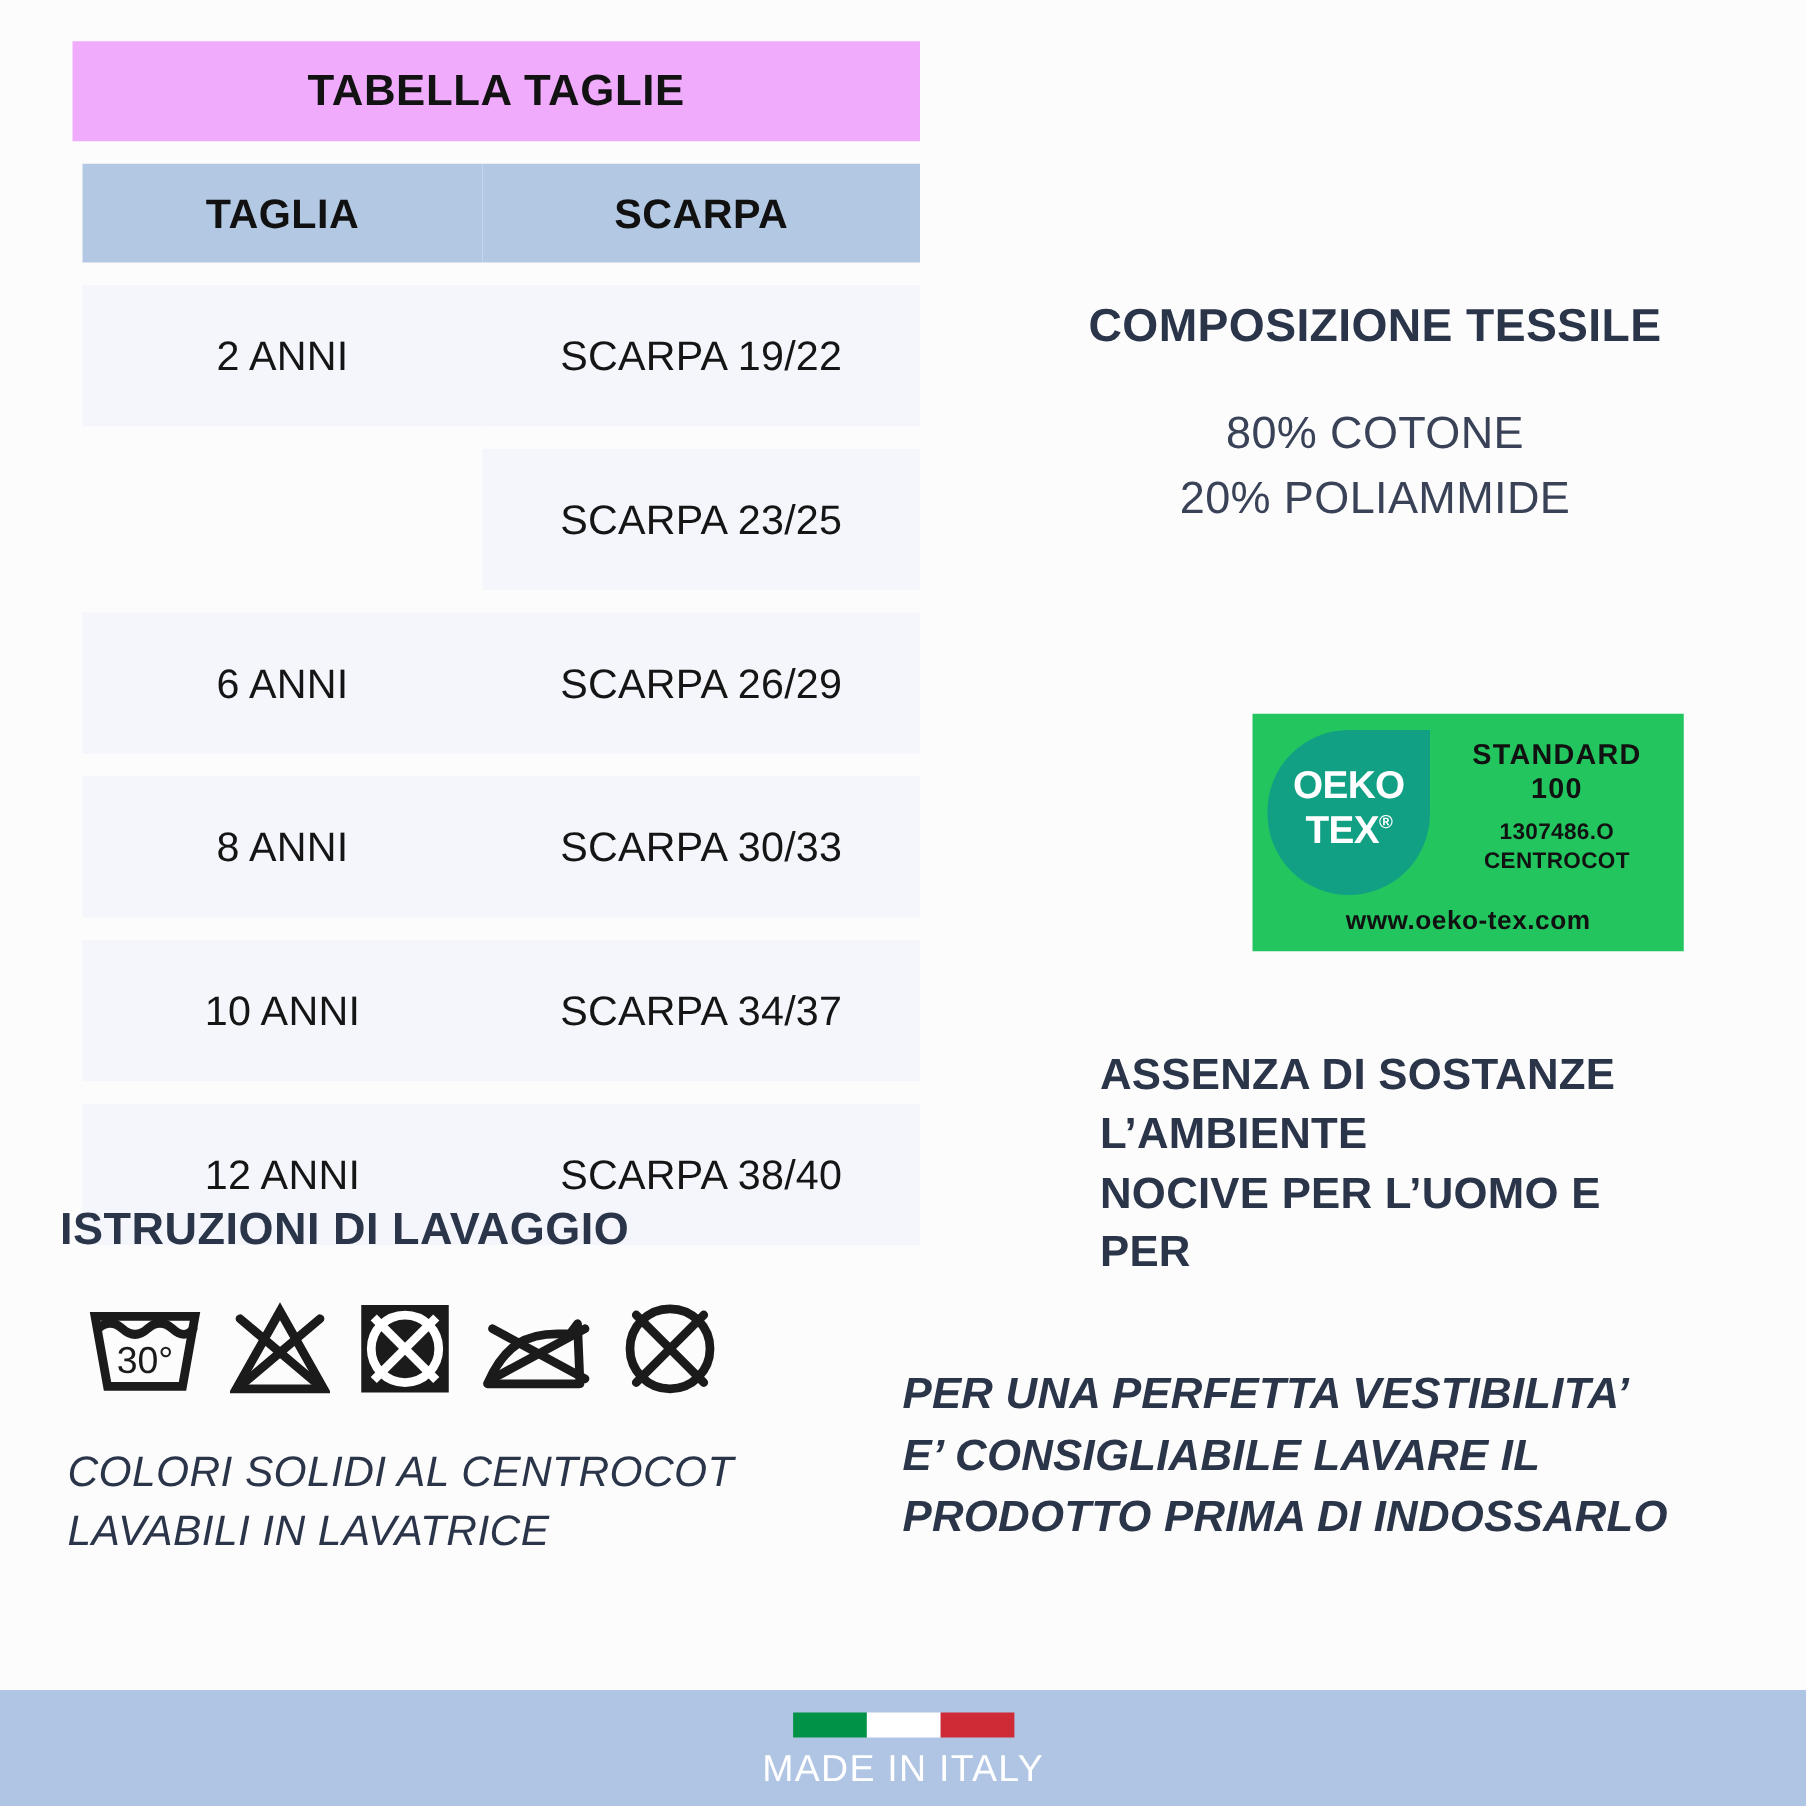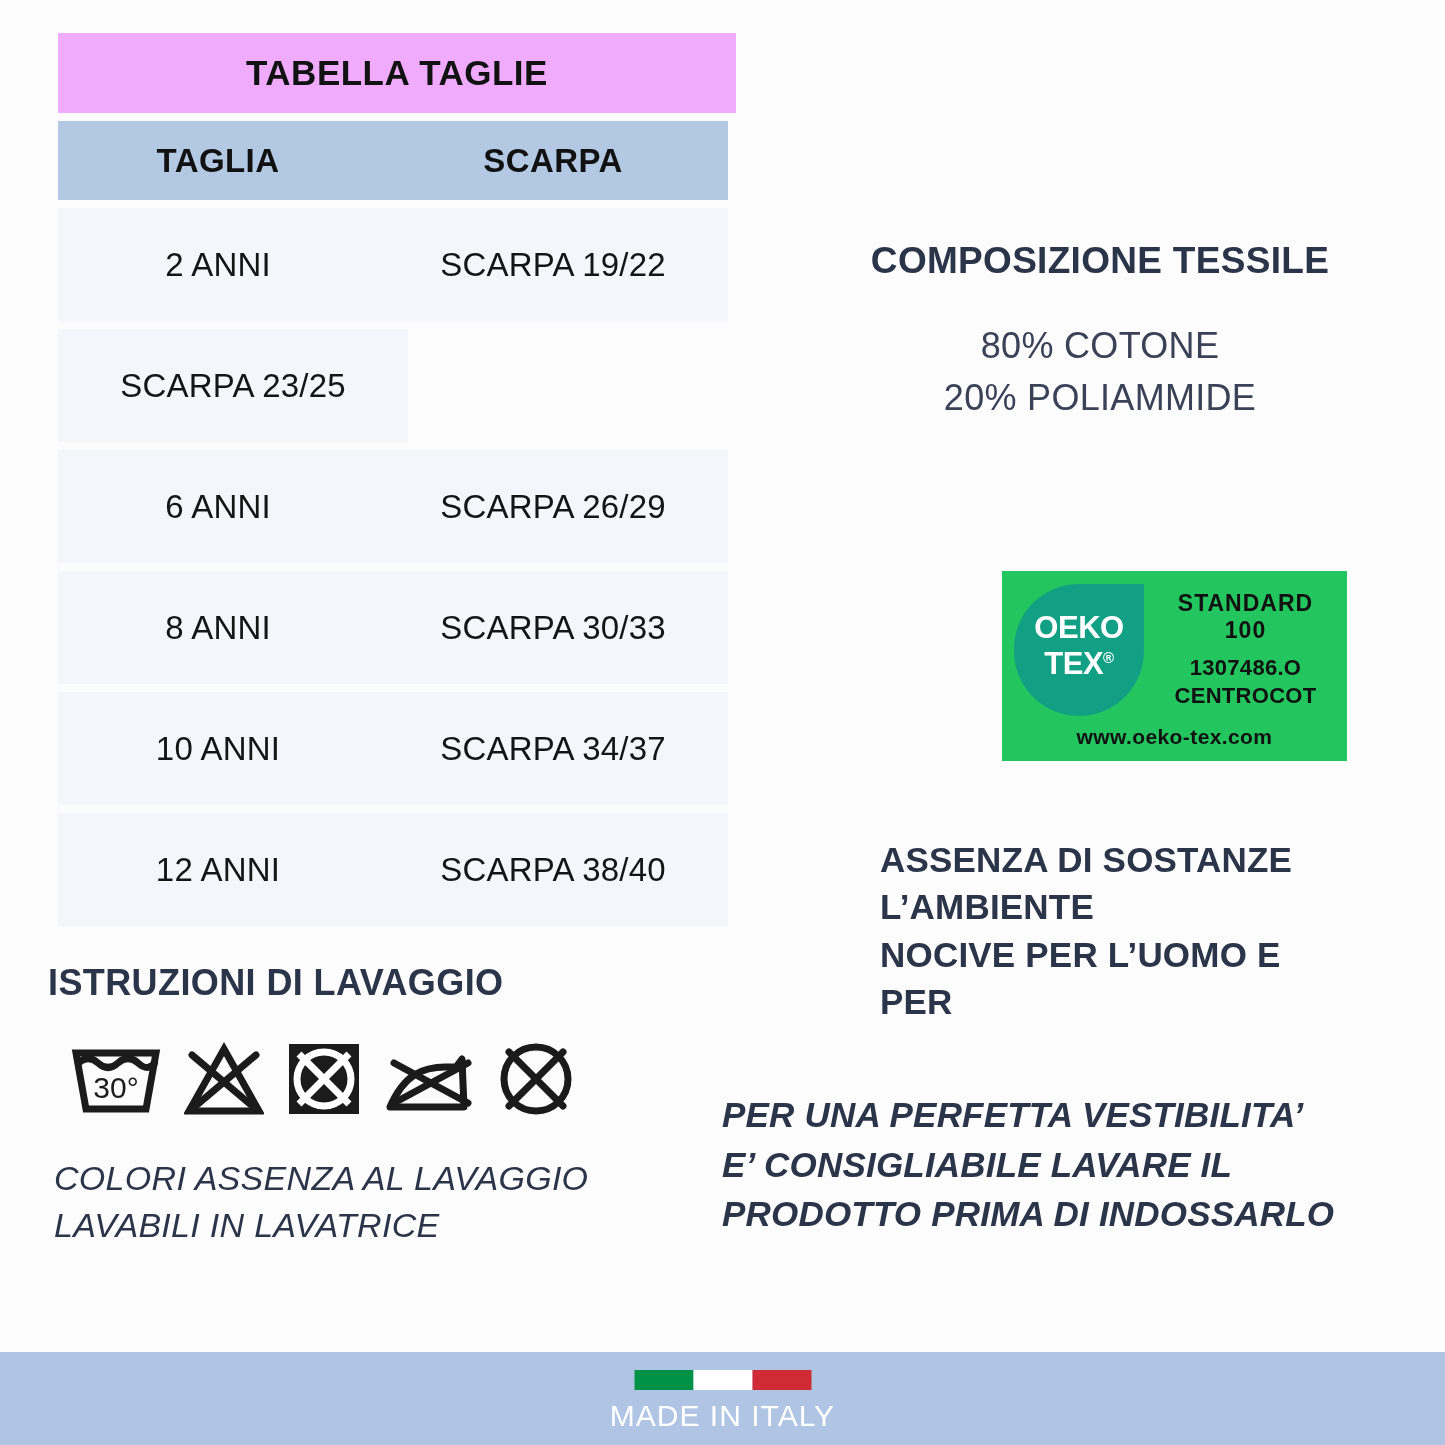--- a/index.html
+++ b/index.html
@@ -36,21 +36,22 @@
     line-height: 80px;
     text-align: center;
     font-size: 35px;
     font-weight: bold;
     letter-spacing: 0.5px;
     color: #121212;
   }
   .table-row {
     display: flex;
     gap: 0;
-    margin-top: 8px;
+    margin-top: 18px;
+    justify-content: flex-end;
   }
   .table-row.head .cell {
     background: #b3c8e3;
     height: 79px;
     line-height: 79px;
     font-weight: bold;
     font-size: 33px;
     color: #111111;
     letter-spacing: 0.4px;
   }
@@ -166,21 +167,21 @@
     color: #111111;
   }
   .oeko-std {
     font-size: 23px;
     font-weight: bold;
     line-height: 1.18;
     letter-spacing: 1px;
   }
   .oeko-code {
     margin-top: 10px;
-    font-size: 22px;
+    font-size: 18px;
     font-weight: bold;
     line-height: 1.25;
     letter-spacing: 0.3px;
   }
   .oeko-url {
     text-align: center;
     font-size: 21px;
     font-weight: bold;
     color: #111111;
     letter-spacing: 0.4px;
@@ -327,21 +328,21 @@
       <span>
         <svg width="76" height="76" viewBox="0 0 76 76">
           <circle cx="38" cy="38" r="32" fill="none" stroke="#1b1b1b" stroke-width="7"></circle>
           <line x1="11" y1="11" x2="65" y2="65" stroke="#1b1b1b" stroke-width="7" stroke-linecap="round"></line>
           <line x1="65" y1="11" x2="11" y2="65" stroke="#1b1b1b" stroke-width="7" stroke-linecap="round"></line>
         </svg>
       </span>
     </div>
 
     <div class="wash-note">
-      <div>COLORI ASSENZA AL LAVAGGIO</div>
+      <div>COLORI SOLIDI AL CENTROCOT</div>
       <div>LAVABILI IN LAVATRICE</div>
     </div>
   </div>
 
   <div class="comp-block">
     <div class="comp-title">COMPOSIZIONE TESSILE</div>
     <div class="comp-lines">
       <div>80% COTONE</div>
       <div>20% POLIAMMIDE</div>
     </div>

